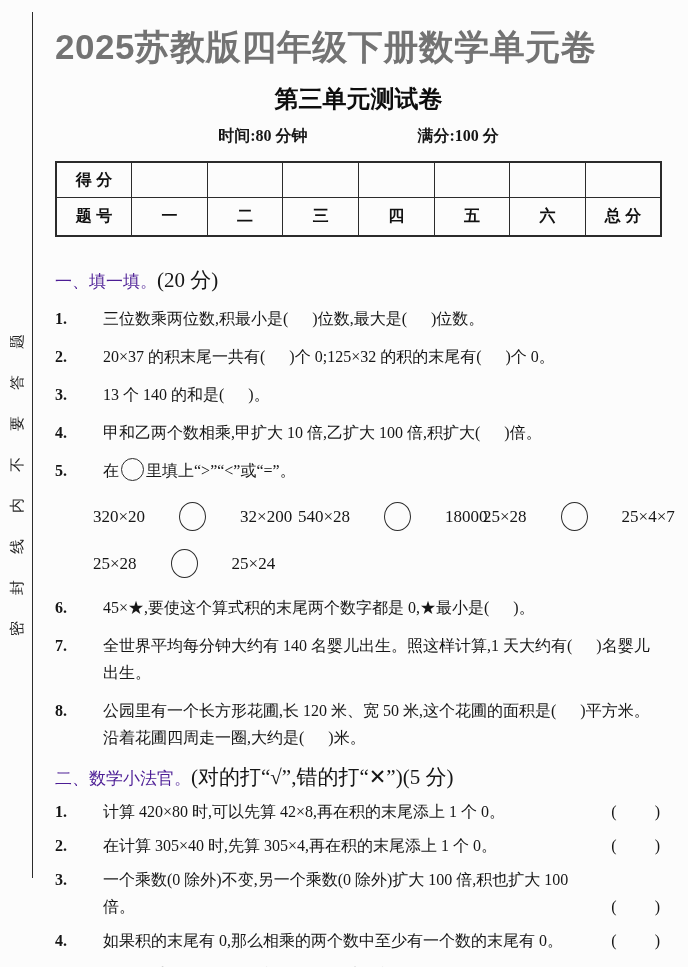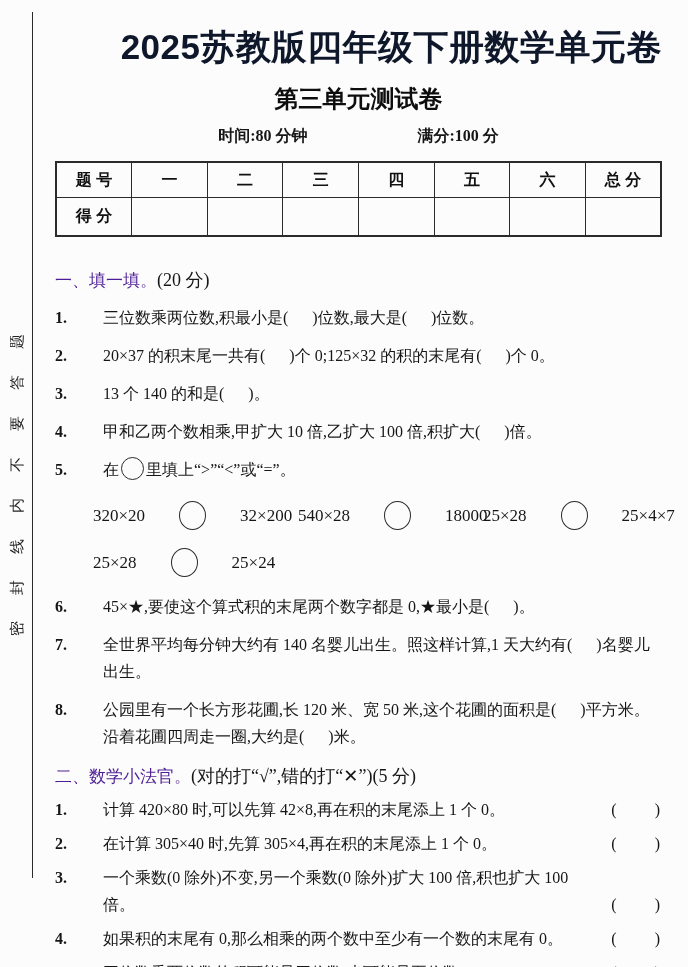--- a/index.html
+++ b/index.html
@@ -10,40 +10,40 @@
   }
   
   .seal-line{position:absolute;left:32px;top:12px;height:866px;width:0;border-left:1.6px solid #2b2b2b;}
   .seal-text{
     position:absolute;left:17px;top:472px;transform:translate(-50%,-50%) rotate(-90deg);
     white-space:nowrap;font-size:15px;letter-spacing:26px;color:#222;
     font-family:"Liberation Serif",serif;
   }
   .content{position:absolute;left:55px;top:0;width:607px;}
   .title{
-    margin:25px 0 0;text-align:right;font-family:"Liberation Sans",sans-serif;
-    font-weight:bold;font-size:35px;line-height:44px;color:#0f172a;letter-spacing:0.5px;
+    margin:25px 0 0;text-align:left;font-family:"Liberation Sans",sans-serif;
+    font-weight:bold;font-size:35px;line-height:44px;color:#737373;letter-spacing:0.5px;
   }
   .subtitle{
     margin:15px 0 0;text-align:center;font-family:"Liberation Sans",sans-serif;
     font-weight:bold;font-size:24px;line-height:30px;color:#0d0d0d;
   }
   .time-row{display:flex;justify-content:center;gap:110px;margin-top:12px;font-size:16px;font-weight:bold;}
   
   .score-table{width:100%;margin-top:14px;border-collapse:collapse;border:2px solid #2b2b2b;table-layout:fixed;}
   .score-table td{
     border:1px solid #2b2b2b;text-align:center;vertical-align:middle;
     font-family:"Liberation Sans",sans-serif;font-weight:bold;font-size:16px;color:#111;
   }
   .score-table tr:first-child td{height:32px;}
   .score-table tr:last-child td{height:35px;}
   
   .sec-head{margin-top:31px;font-size:17px;line-height:24px;white-space:pre-wrap;}
   .sec-head .sec-label{font-family:"Liberation Sans",sans-serif;font-weight:normal;color:#4c1d95;}
-  .sec-head .sec-note{font-family:"Liberation Serif",serif;font-size:18px;}
+  .sec-head .sec-note{font-family:"Liberation Serif",serif;font-size:21px;}
   .q-item{display:flex;margin-top:11px;font-size:16px;line-height:27px;}
   .q-num{flex:none;width:24px;font-weight:bold;}
   .q-text{flex:1;white-space:pre-wrap;margin-left:24px;}
   .blank-circle{
     display:inline-block;width:21px;height:21px;border:1.5px solid #2b2b2b;border-radius:50%;
     vertical-align:-5px;margin:0 2px;background:transparent;
   }
   .cmp-row{display:grid;grid-template-columns:205px 185px 1fr;padding-left:38px;margin-top:18px;}
   .cmp-cell{display:flex;align-items:center;font-size:17px;white-space:nowrap;gap:31px;}
   .cmp-circle{
@@ -67,39 +67,39 @@
   <h2 class="subtitle">第三单元测试卷</h2>
 
   <div class="time-row">
     <span>时间:80 分钟</span>
     <span>满分:100 分</span>
   </div>
 
   <table class="score-table">
     <tbody>
         <tr>
+      <td>得 分</td>
+      <td></td>
+      <td></td>
+      <td></td>
+      <td></td>
+      <td></td>
+      <td></td>
+      <td></td>
+    </tr>
+    <tr>
       <td>题 号</td>
       <td>一</td>
       <td>二</td>
       <td>三</td>
       <td>四</td>
       <td>五</td>
       <td>六</td>
       <td>总 分</td>
     </tr>
-    <tr>
-      <td>得 分</td>
-      <td></td>
-      <td></td>
-      <td></td>
-      <td></td>
-      <td></td>
-      <td></td>
-      <td></td>
-    </tr>
   </tbody>
     </table>
 
   <div class="sec-head"><span class="sec-label">一、填一填。</span><span class="sec-note">(20 分)</span></div>
 
   <div class="q-item">
     <span class="q-num">1.</span>
     <div class="q-text">三位数乘两位数,积最小是(      )位数,最大是(      )位数。</div>
   </div>
   <div class="q-item">

